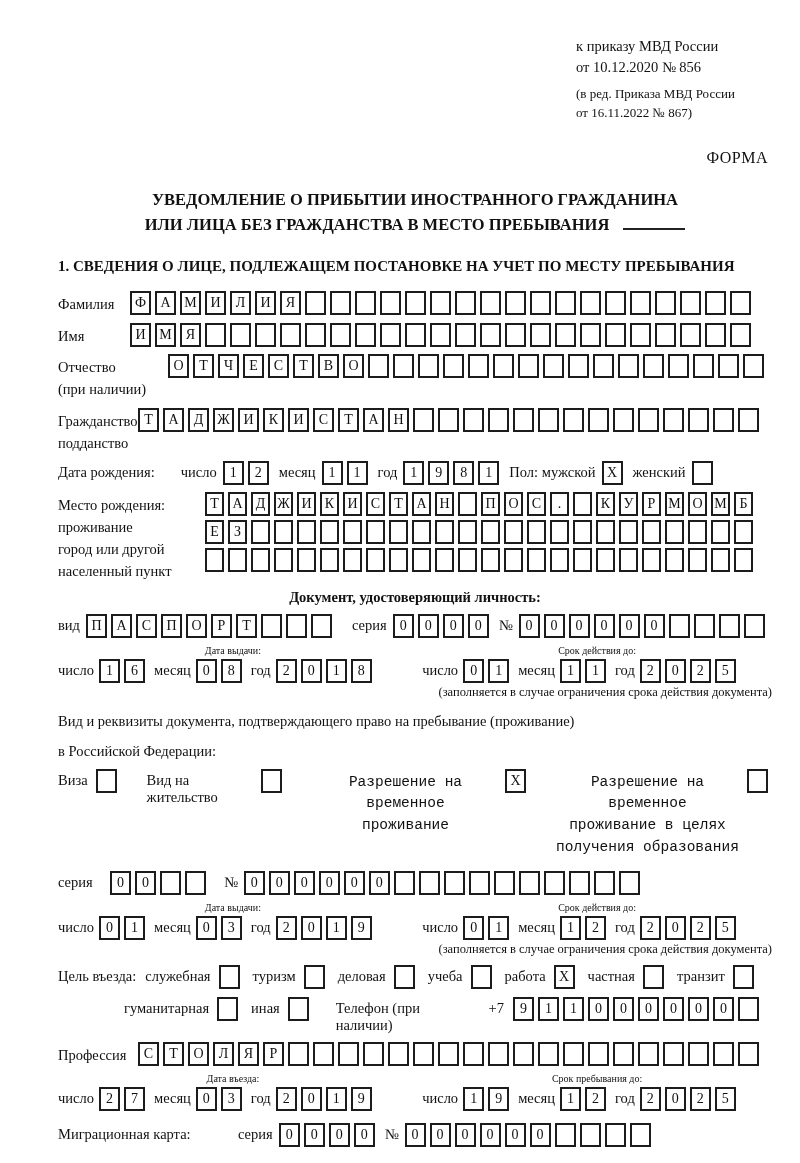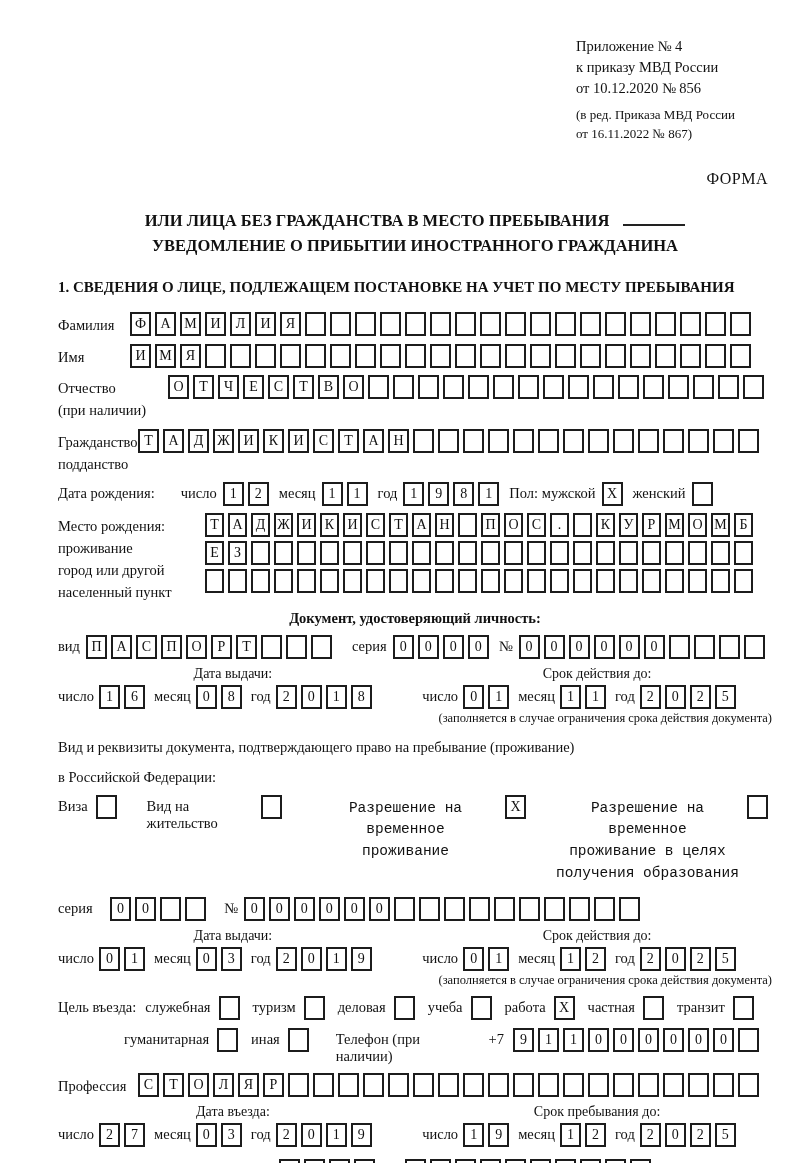--- a/index.html
+++ b/index.html
@@ -31,21 +31,21 @@
   .stack .cells{display:block; margin-bottom:4px;}
   .inlbl{padding-top:3px; display:inline-block;}
   
   .inline-row{display:flex; align-items:flex-start; margin-bottom:7px; flex-wrap:nowrap;}
   .inline-row > span{margin-right:6px;}
   
   .doc-heading{text-align:center; font-weight:bold; font-size:14.5px; margin:4px 0 8px 0;}
   
   .dates-row{display:flex; justify-content:space-between; margin-bottom:2px;}
   .date-group{width:49%;}
-  .date-heading{text-align:center; font-size:14px; margin-bottom:3px;}
+  .date-heading{text-align:center; font-size:10px; margin-bottom:3px;}
   .date-cells{display:flex; align-items:flex-start;}
   .date-cells > span{margin-right:5px;}
   .date-note{text-align:right; font-size:12.5px; margin:2px 0 8px 0;}
   .para{line-height:1.8; margin-bottom:4px; font-size:14.5px;}
   
   .opts-row{display:flex; align-items:flex-start; margin-bottom:12px;}
   .opt{display:flex; align-items:flex-start; margin-right:14px;}
   .opt .opt-label{padding-top:3px; margin-right:8px;}
   .opt .center{text-align:center; line-height:1.5;font-family:Liberation Mono, monospace;}
   
@@ -53,35 +53,34 @@
   .purpose-row > *{margin-right:9px;}
   .indent{margin-left:66px;}
   .gap-sm{height:2px;}
 </style>
 </head>
 <body>
 
 <div class="page">
 
   <div class="hdr-right">
-    <div>Приложение № 4</div>
     <div>к приказу МВД России</div>
     <div>от 10.12.2020 № 856</div>
     <div class="amend">
       <div>(в ред. Приказа МВД России</div>
       <div>от 16.11.2022 № 867)</div>
     </div>
   </div>
   <div class="forma">ФОРМА</div>
 
   <div class="title">
+    <div>УВЕДОМЛЕНИЕ О ПРИБЫТИИ ИНОСТРАННОГО ГРАЖДАНИНА</div>
     <div>
       <span>ИЛИ ЛИЦА БЕЗ ГРАЖДАНСТВА В МЕСТО ПРЕБЫВАНИЯ</span><span class="blank-line"></span>
     </div>
-    <div>УВЕДОМЛЕНИЕ О ПРИБЫТИИ ИНОСТРАННОГО ГРАЖДАНИНА</div>
   </div>
 
   <div class="sec-heading">1. СВЕДЕНИЯ О ЛИЦЕ, ПОДЛЕЖАЩЕМ ПОСТАНОВКЕ НА УЧЕТ ПО МЕСТУ ПРЕБЫВАНИЯ</div>
 
   <div class="row">
     <div class="lbl w70">Фамилия</div>
     <div class="cells"><span class="cell">Ф</span><span class="cell">А</span><span class="cell">М</span><span class="cell">И</span><span class="cell">Л</span><span class="cell">И</span><span class="cell">Я</span><span class="cell"></span><span class="cell"></span><span class="cell"></span><span class="cell"></span><span class="cell"></span><span class="cell"></span><span class="cell"></span><span class="cell"></span><span class="cell"></span><span class="cell"></span><span class="cell"></span><span class="cell"></span><span class="cell"></span><span class="cell"></span><span class="cell"></span><span class="cell"></span><span class="cell"></span><span class="cell"></span></div>
   </div>
 
   <div class="row">

